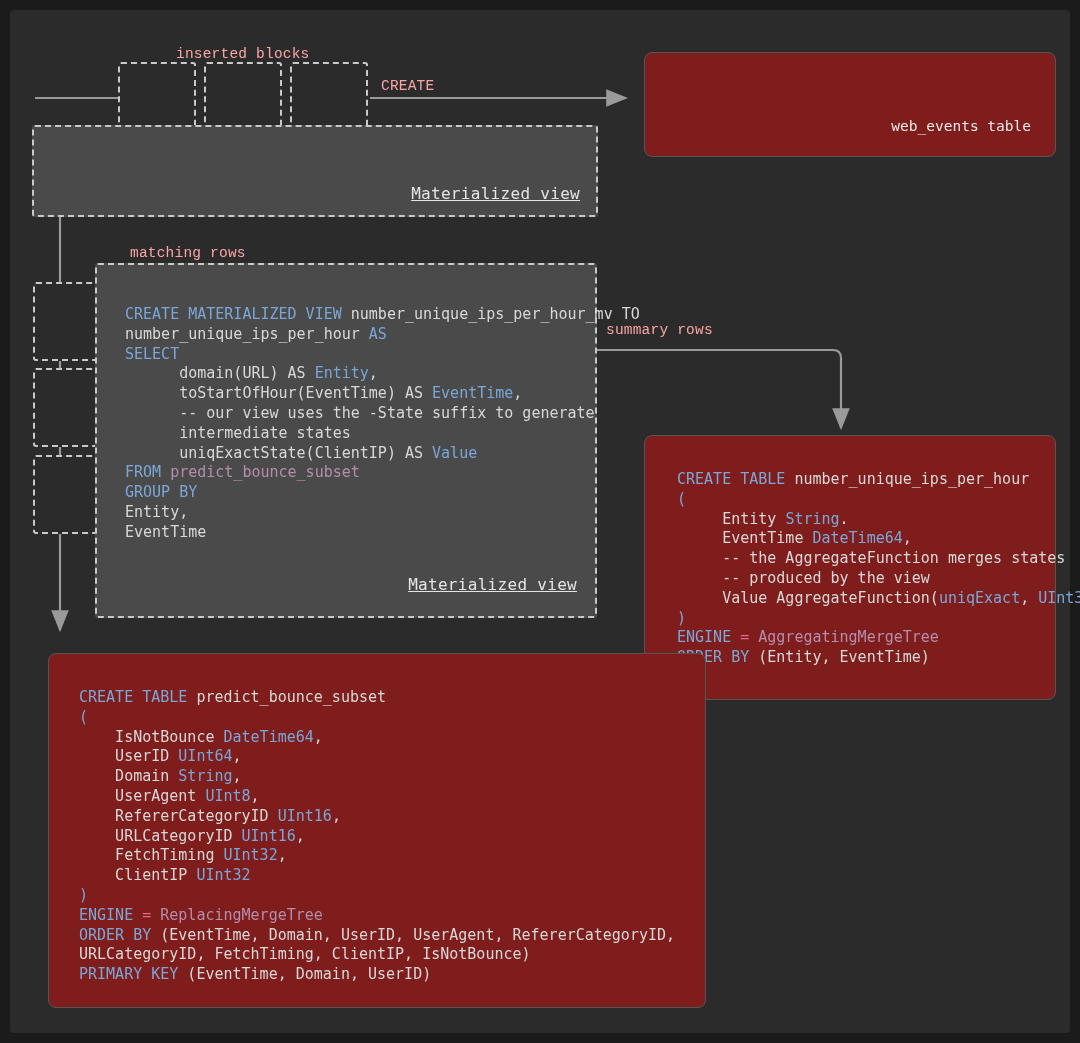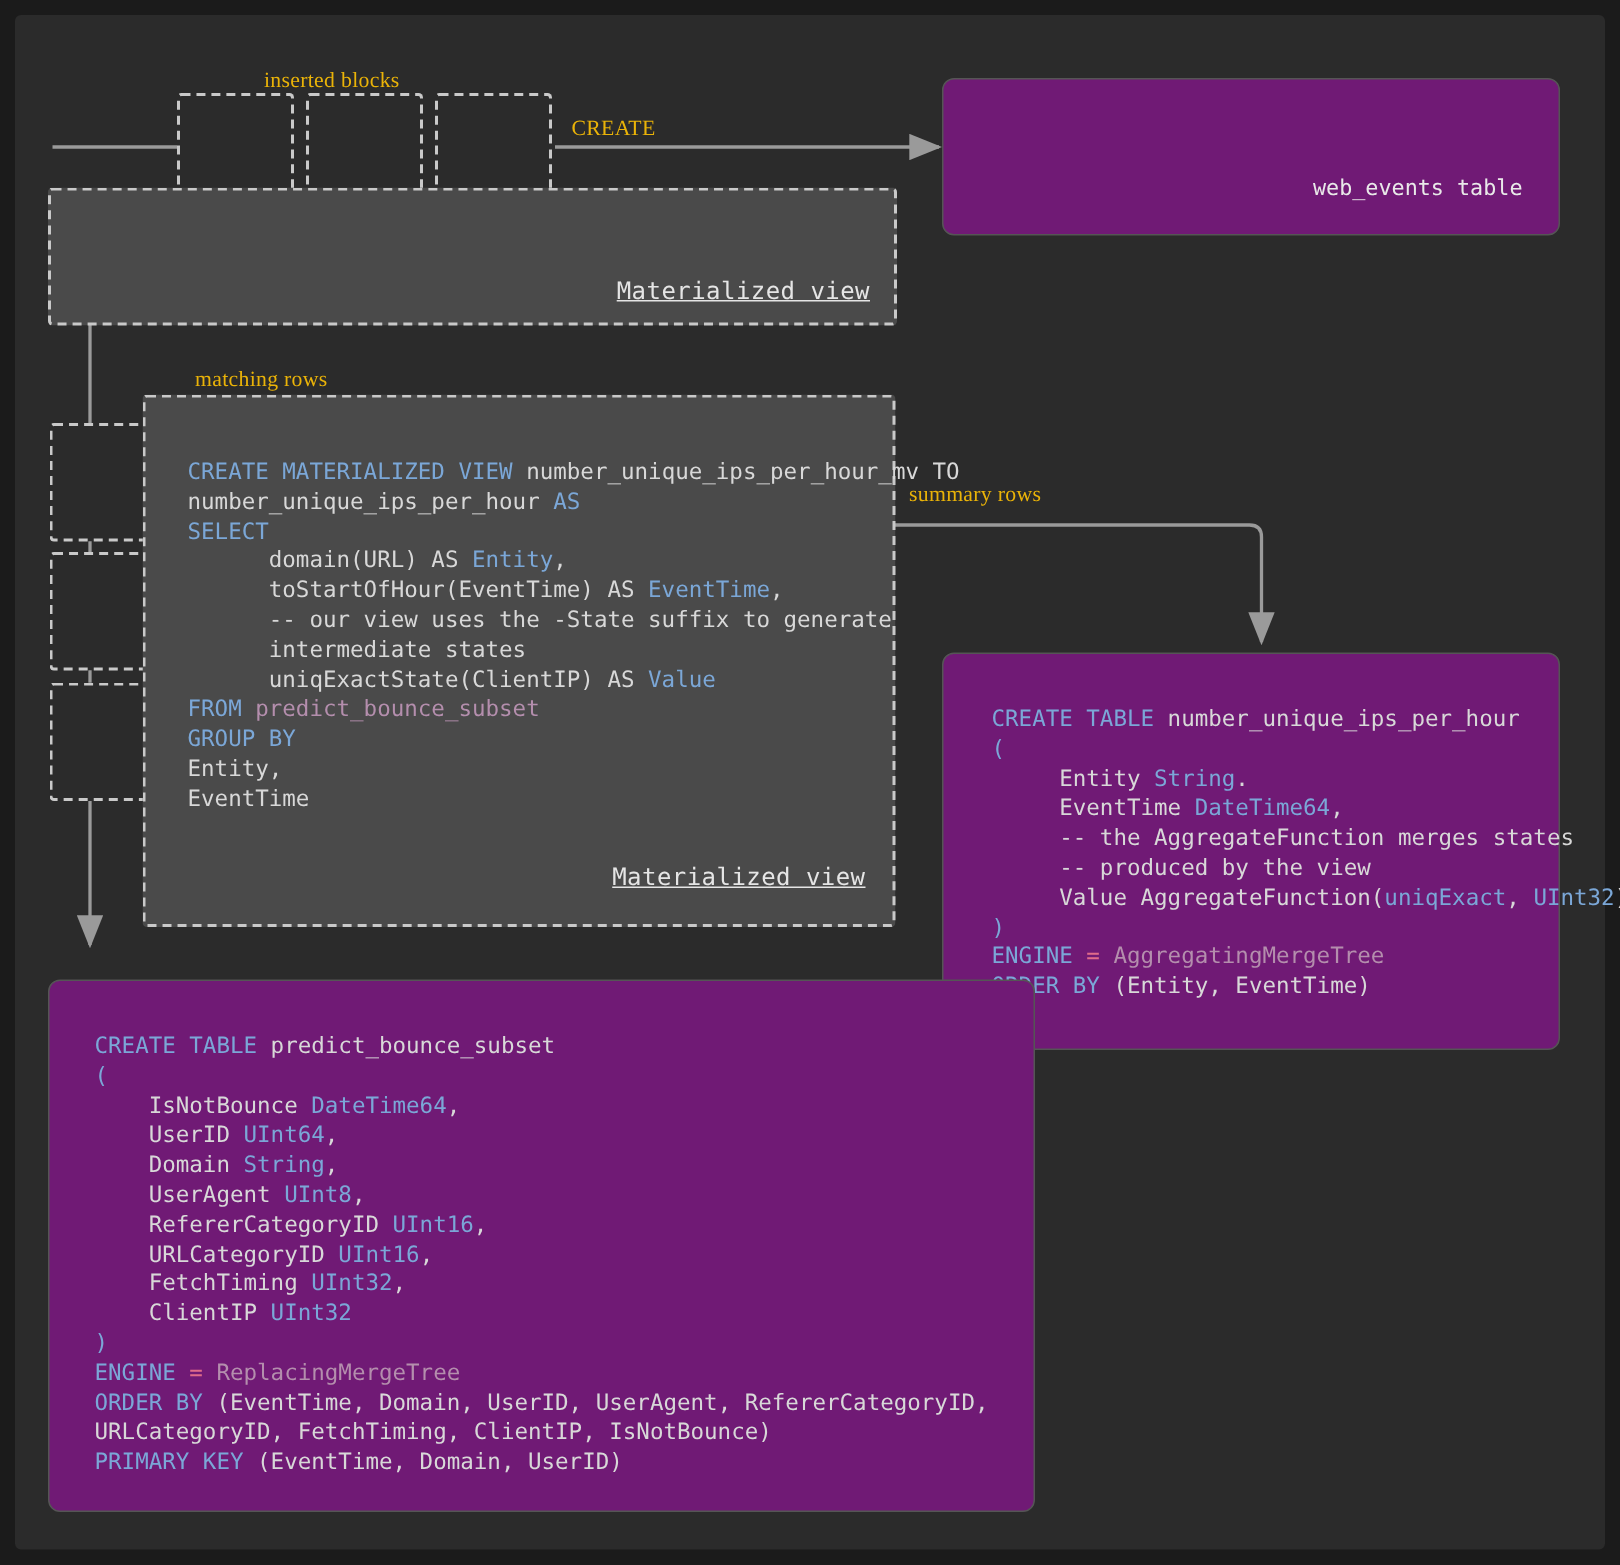--- a/index.html
+++ b/index.html
@@ -22,25 +22,25 @@
     left: 10px;
     top: 10px;
     width: 1060px;
     height: 1023px;
     background: #2b2b2b;
     border-radius: 4px;
   }
 
   .lbl {
     position: absolute;
-    color: #eab308;
+    color: #fca5a5;
     font-size: 14.5px;
     letter-spacing: 0.2px;
     white-space: nowrap;
-    font-family: Liberation Serif, serif;
+    font-family: Liberation Mono, monospace;
   }
 
   
   .dbox {
     position: absolute;
     border: 2px dashed #c9c9c9;
     box-sizing: border-box;
     border-radius: 3px;
   }
   .block {
@@ -62,24 +62,25 @@
     color: #e5e5e5;
     font-size: 16px;
     letter-spacing: 0.3px;
     white-space: nowrap;
     text-decoration: underline;
   }
 
   
   .tpanel {
     position: absolute;
-    background: #701a75;
+    background: #7f1d1d;
     border: 1px solid #555;
     box-sizing: border-box;
     border-radius: 8px;
+    margin-left: 16px;
   }
   .tpanel > .corner-label {
     position: absolute;
     right: 24px;
     bottom: 22px;
     color: #e9e9e9;
     font-size: 14.5px;
     white-space: nowrap;
   }
 

